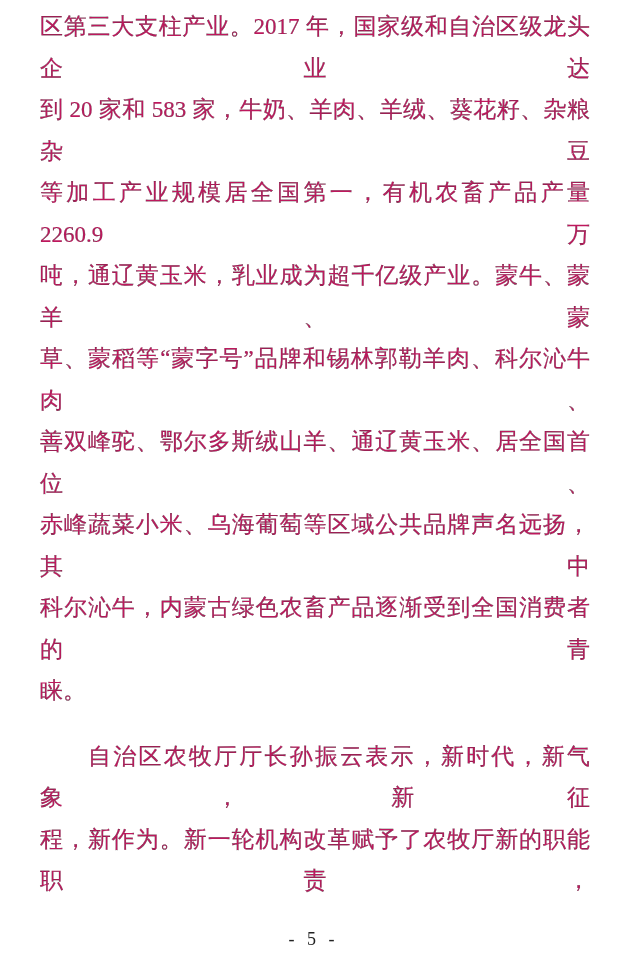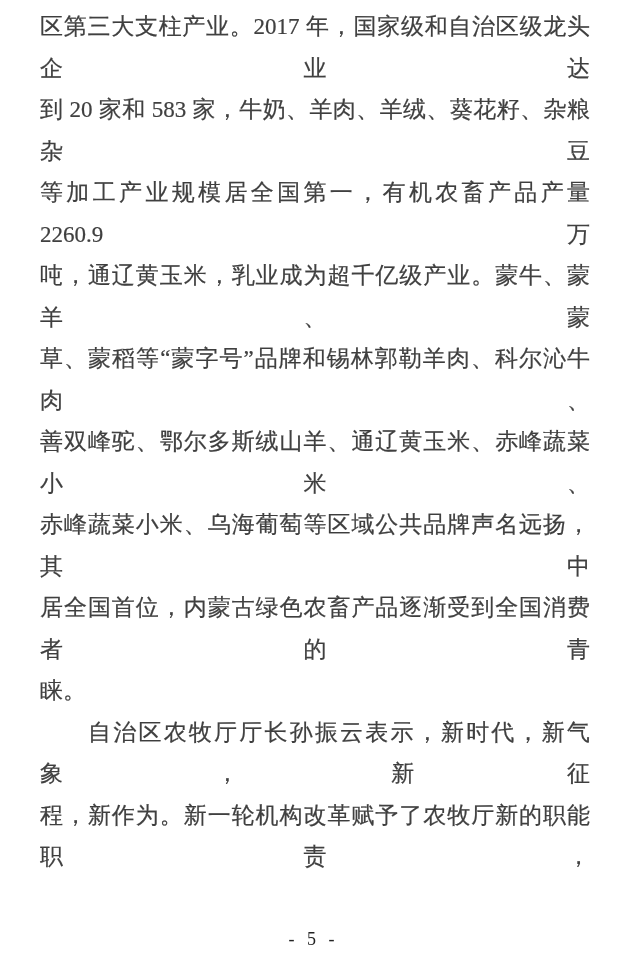--- a/index.html
+++ b/index.html
@@ -18,28 +18,29 @@
   }
   .content {
     position: absolute;
     top: 6px;
     left: 40px;
     width: 550px;
   }
   .bline {
     font-size: 23px;
     line-height: 41.5px;
-    color: #404040;
+    color: #be185d;
     text-align: justify;
     text-align-last: justify;
     white-space: normal;
     -webkit-text-stroke: 0.2px #3a3a3a;
   }
   .bline.indent2 {
     text-indent: 48px;
+    margin-top: 24px;
   }
   .bline.para-end {
     text-align: left;
     text-align-last: left;
   }
   .page-number {
     position: absolute;
     bottom: 12px;
     left: 0;
     width: 100%;
@@ -54,23 +55,23 @@
 
 <div class="page">
   <div class="content">
 
     <div>
       <div class="bline">区第三大支柱产业。2017 年，国家级和自治区级龙头企业达</div>
       <div class="bline">到 20 家和 583 家，牛奶、羊肉、羊绒、葵花籽、杂粮杂豆</div>
       <div class="bline">等加工产业规模居全国第一，有机农畜产品产量 2260.9 万</div>
       <div class="bline">吨，通辽黄玉米，乳业成为超千亿级产业。蒙牛、蒙羊、蒙</div>
       <div class="bline">草、蒙稻等“蒙字号”品牌和锡林郭勒羊肉、科尔沁牛肉、</div>
-      <div class="bline">善双峰驼、鄂尔多斯绒山羊、通辽黄玉米、赤峰蔬菜小米、</div>
+      <div class="bline">善双峰驼、鄂尔多斯绒山羊、通辽黄玉米、居全国首位、</div>
       <div class="bline">赤峰蔬菜小米、乌海葡萄等区域公共品牌声名远扬，其中</div>
-      <div class="bline">居全国首位，内蒙古绿色农畜产品逐渐受到全国消费者的青</div>
+      <div class="bline">科尔沁牛，内蒙古绿色农畜产品逐渐受到全国消费者的青</div>
       <div class="bline para-end">睐。</div>
     </div>
 
     <div>
       <div class="bline indent2">自治区农牧厅厅长孙振云表示，新时代，新气象，新征</div>
       <div class="bline">程，新作为。新一轮机构改革赋予了农牧厅新的职能职责，</div>
 
     </div>
 
   </div>

